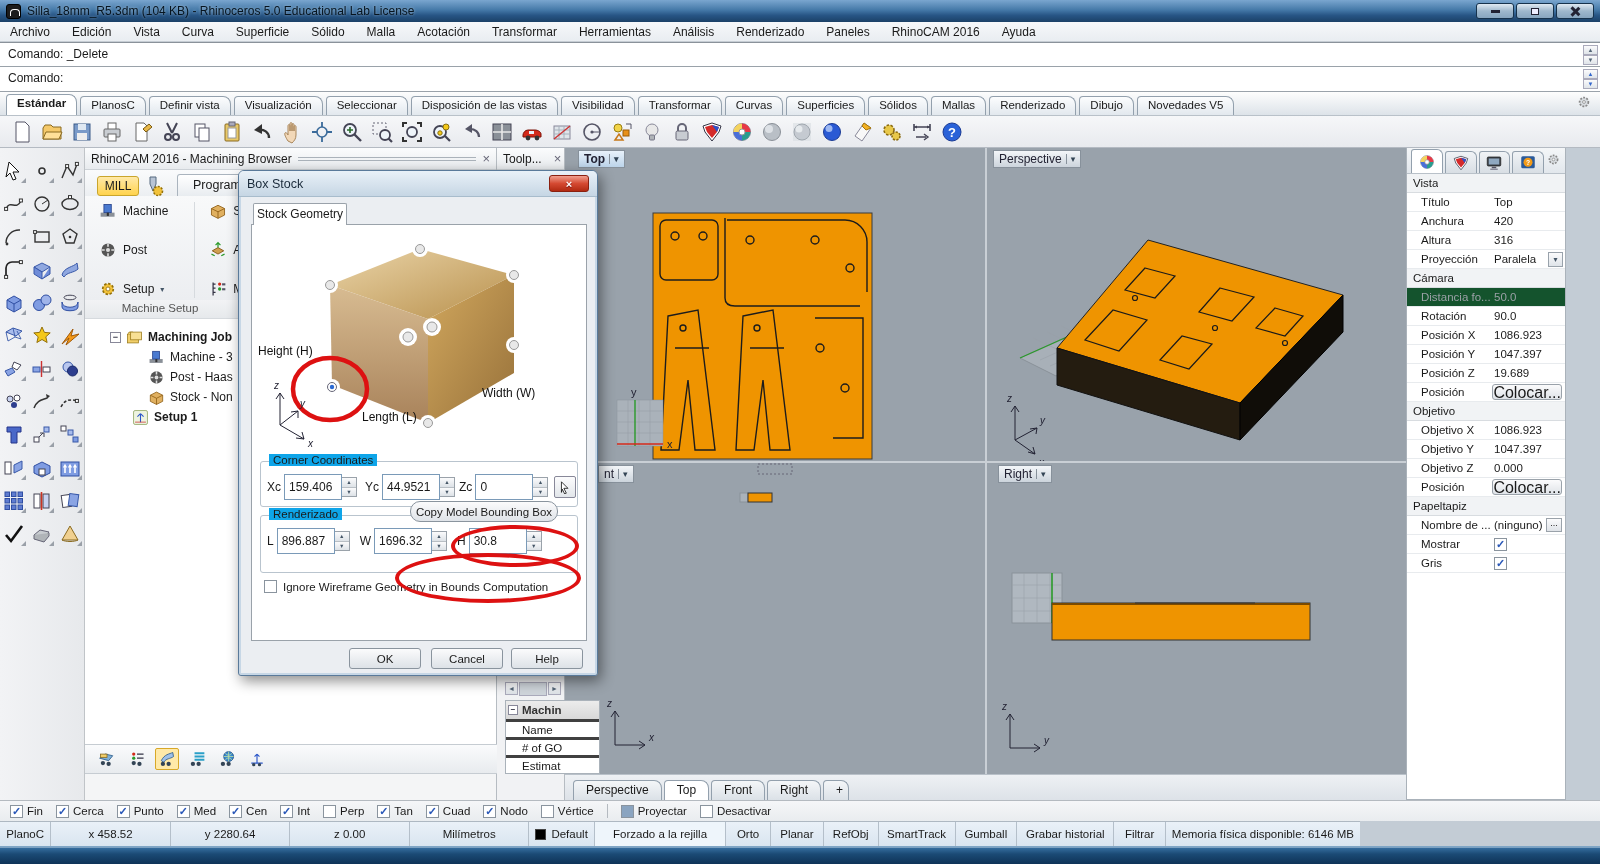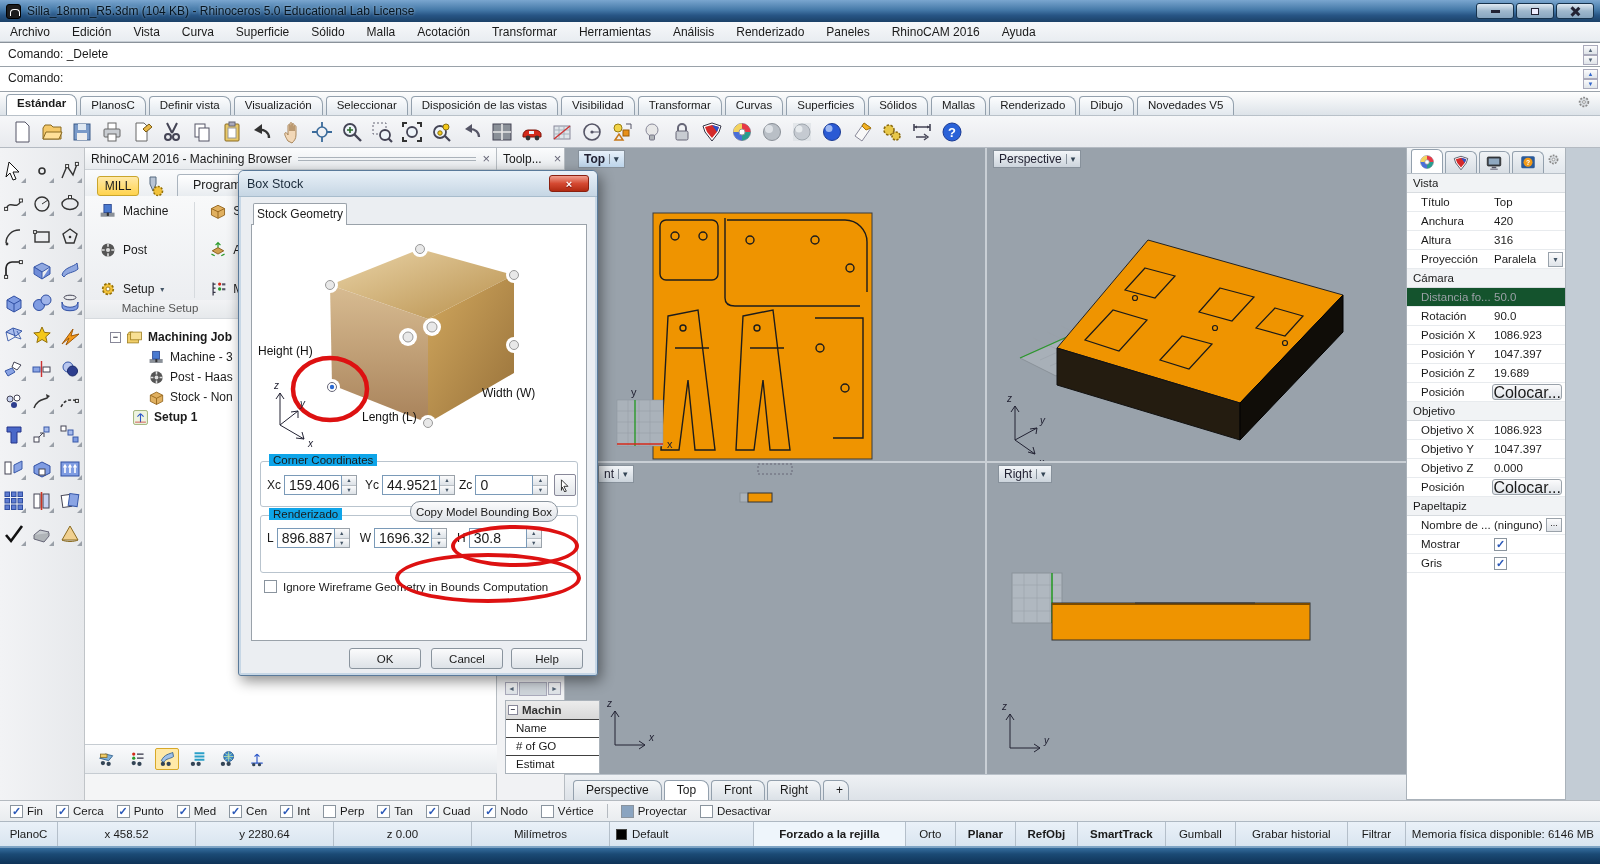--- a/index.html
+++ b/index.html
@@ -67,21 +67,21 @@
   #treebar .mi{width:24px;height:22px;display:flex;align-items:center;justify-content:center}
   #treebar .mi.on{background:#ffe9a8;border:1px solid #d8a828;border-radius:2px}
   #treebar .mi svg{width:20px;height:18px}
   
   #toolpanel{left:497px;top:148px;width:68px;height:652px;background:#f1f2f4;border-right:1px solid #b6bcc2}
   #tpscroll{position:absolute;left:505px;top:682px;width:56px;height:14px;display:flex;z-index:2}
   #tpscroll b{font-weight:normal;width:13px;height:13px;border:1px solid #aab;background:linear-gradient(#fbfbfc,#dde2e7);font-size:7px;text-align:center;line-height:12px;color:#567}
   #tpscroll .thumb{flex:1;border:1px solid #aab;background:#cfd5db;margin:0 1px}
   #tptable{position:absolute;left:505px;top:700px;width:95px;z-index:2;border:1px solid #aab2ba;background:#fff;font-size:11.5px}
   #tptable .th{background:linear-gradient(#ececec,#d8d8d8);display:flex;align-items:center;gap:4px;height:18px;padding-left:2px;font-weight:bold;color:#333}
-  #tptable .td{height:18px;line-height:17px;border-top:1px solid #404040;padding-left:10px}
+  #tptable .td{height:18px;line-height:17px;border-top:3px solid #404040;padding-left:16px}
   .minibox{width:10px;height:10px;border:1px solid #889;background:#fff;font-size:8px;line-height:8px;text-align:center;color:#334}
   
   #vpwrap{left:565px;top:148px;width:841px;height:626px;background:#99a2ab}
   .vsep-v{position:absolute;left:985px;top:148px;width:2px;height:626px;background:#c9cfd5;z-index:1}
   .vsep-h{position:absolute;left:565px;top:461px;width:841px;height:2px;background:#c9cfd5;z-index:1}
   .vchip{position:absolute;z-index:2;height:18px;padding:1px 5px;border:1px solid #87919b;background:linear-gradient(#f3f6f9,#ccd4dc);font-size:12px;display:flex;align-items:center;gap:4px;color:#223}
   .vchip.active{background:linear-gradient(#e8f1fa,#bcd4ea);font-weight:bold}
   .vchip .dd{border-left:1px solid #87919b;padding-left:4px;font-size:9px;color:#345}
   #vptabs{left:565px;top:774px;width:841px;height:26px;background:linear-gradient(#eef1f4,#dde2e8);border-top:1px solid #b9c1c9;display:flex;align-items:flex-end;padding-left:8px;z-index:2}
   .vtab{height:20px;padding:2px 12px 0;border:1px solid #93a0ad;border-bottom:none;border-radius:4px 8px 0 0;background:linear-gradient(#f4f6f8,#dbe1e7);margin-right:2px;font-size:12px}
@@ -108,36 +108,36 @@
   
   #dialog{left:238px;top:170px;width:360px;height:506px;background:#ebeef2;border:1px solid #5a7a9a;border-radius:6px 6px 3px 3px;box-shadow:3px 5px 14px rgba(0,0,0,.45), inset 0 0 0 2px #c7d7e6;z-index:10}
   #dlgtitle{height:26px;display:flex;align-items:center;padding:0 8px;font-size:12.5px;color:#1a2a3a;background:linear-gradient(#e9f1f8,#c6d6e4);border-radius:5px 5px 0 0;border-bottom:1px solid #a8bccc}
   #dlgclose{margin-left:auto;width:40px;height:17px;background:linear-gradient(#f0a090,#d54a32 50%,#b12a12);border:1px solid #8a2010;border-radius:3px;display:flex;align-items:center;justify-content:center;color:#fff;font-weight:bold;font-size:11px;text-shadow:0 1px 1px #711}
   #dlgtab{position:absolute;left:14px;top:32px;width:94px;height:22px;background:#fff;border:1px solid #9aa2aa;border-bottom:none;border-radius:2px 2px 0 0;text-align:center;line-height:21px;font-size:12px;z-index:2}
   #dlgcontent{position:absolute;left:12px;top:53px;width:336px;height:417px;background:#fff;border:1px solid #9aa2aa}
   .group{position:absolute;border:1px solid #b9c4ce;border-radius:3px}
   .glabel{position:absolute;top:-8px;left:8px;background:#0ea5e9;padding:0 4px;font-size:11.5px}
   .fld{display:inline-flex;align-items:center}
   .fld .flab{font-size:12px;margin-right:3px}
-  .inp{border:1px solid #7a9ab8;background:#fff;height:20px;font-size:14px;padding:6px 4px;display:inline-flex;align-items:center}
+  .inp{border:1px solid #7a9ab8;background:#fff;height:20px;font-size:12px;padding:12px 4px;display:inline-flex;align-items:center}
   .spin{display:inline-flex;flex-direction:column;width:15px;height:20px;border:1px solid #9aa2aa;border-left:none}
   .spin b{flex:1;font-weight:normal;font-size:5.5px;line-height:8px;text-align:center;color:#456;background:linear-gradient(#fbfbfc,#dde2e7)}
   .spin b:first-child{border-bottom:1px solid #b8bec4}
   #pickbtn{width:22px;height:22px;border:1px solid #889;border-radius:2px;background:linear-gradient(#fcfcfd,#e2e6ea);display:inline-flex;align-items:center;justify-content:center;margin-left:6px}
   #copybtn{position:absolute;left:158px;top:276px;width:148px;height:21px;border:1px solid #8a949e;border-radius:10px;background:linear-gradient(#fbfbfc,#dfe3e8);text-align:center;line-height:20px;font-size:11.5px}
   #dlgcheckrow{position:absolute;left:12px;top:355px;display:flex;align-items:center;gap:6px;font-size:11.5px}
   .dbtn{position:absolute;top:477px;width:72px;height:21px;border:1px solid #8a949e;border-radius:3px;background:linear-gradient(#fbfbfc,#dde2e7);text-align:center;line-height:20px;font-size:11.5px}
   .redellipse{position:absolute;border:4px solid #dd1111;border-radius:50%;z-index:20;pointer-events:none}
   
   #osnap{left:0;top:800px;width:1600px;height:21px;background:linear-gradient(#f5f6f8,#e9ecef);border-top:1px solid #b4bac0;display:flex;align-items:center;padding-left:10px;gap:13px}
   .os{display:flex;align-items:center;gap:4px;font-size:11.5px}
   .osep{width:1px;height:14px;background:#b4bac0}
-  #statusbar{left:0;top:821px;width:1600px;height:25px;background:linear-gradient(#eaf1f8,#d9e5f0);border-top:1px solid #aeb8c2;display:flex;align-items:stretch;font-size:11.5px}
+  #statusbar{left:0;top:821px;width:1360px;height:25px;background:linear-gradient(#eaf1f8,#d9e5f0);border-top:1px solid #aeb8c2;display:flex;align-items:stretch;font-size:11.5px}
   .seg{display:flex;align-items:center;justify-content:center;border-right:1px solid #b4bfca;padding:0 6px;white-space:nowrap}
-  .seg.b{font-weight:bold}
+  .seg.b{font-weight:normal}
   .seg .sw{width:11px;height:11px;background:#000;border:1px solid #444;margin-right:5px}
   #bottomstrip{left:0;top:846px;width:1600px;height:18px;background:linear-gradient(#3d78ab,#1b4a75 45%,#0e3357)}
   #bottomstrip:before{content:"";display:block;height:2px;background:rgba(255,255,255,.35)}
   text{font-family:"Liberation Sans",sans-serif}
 </style>
 </head>
 <body>
 
 <div id="titlebar" class="abs">
   <span class="appico"></span>

